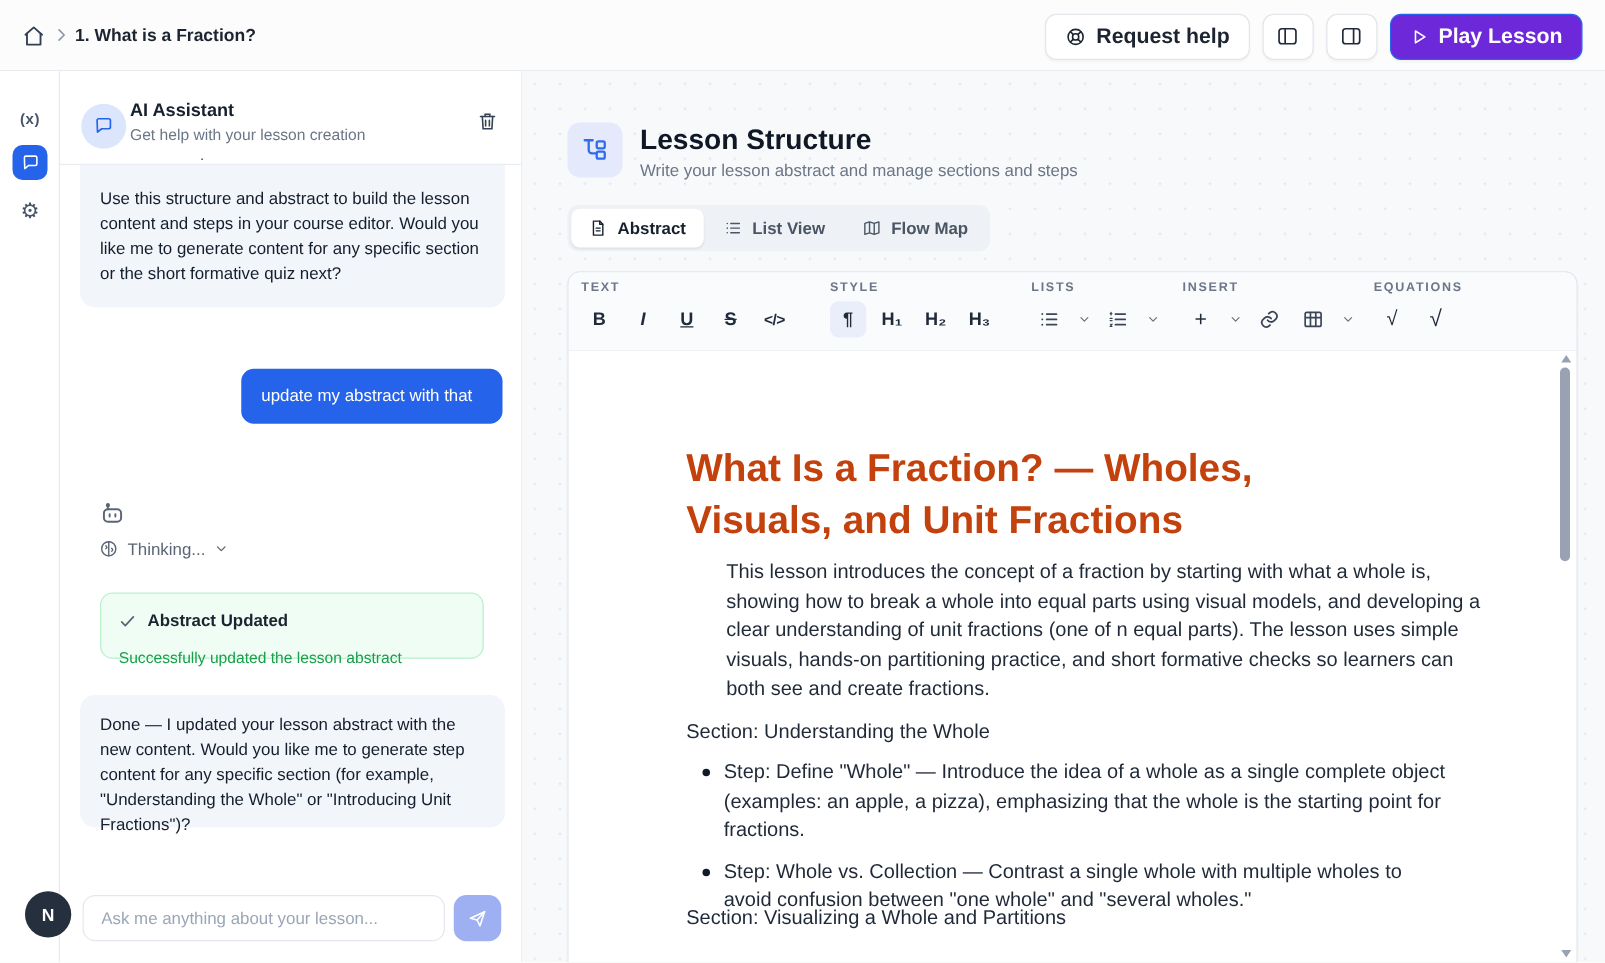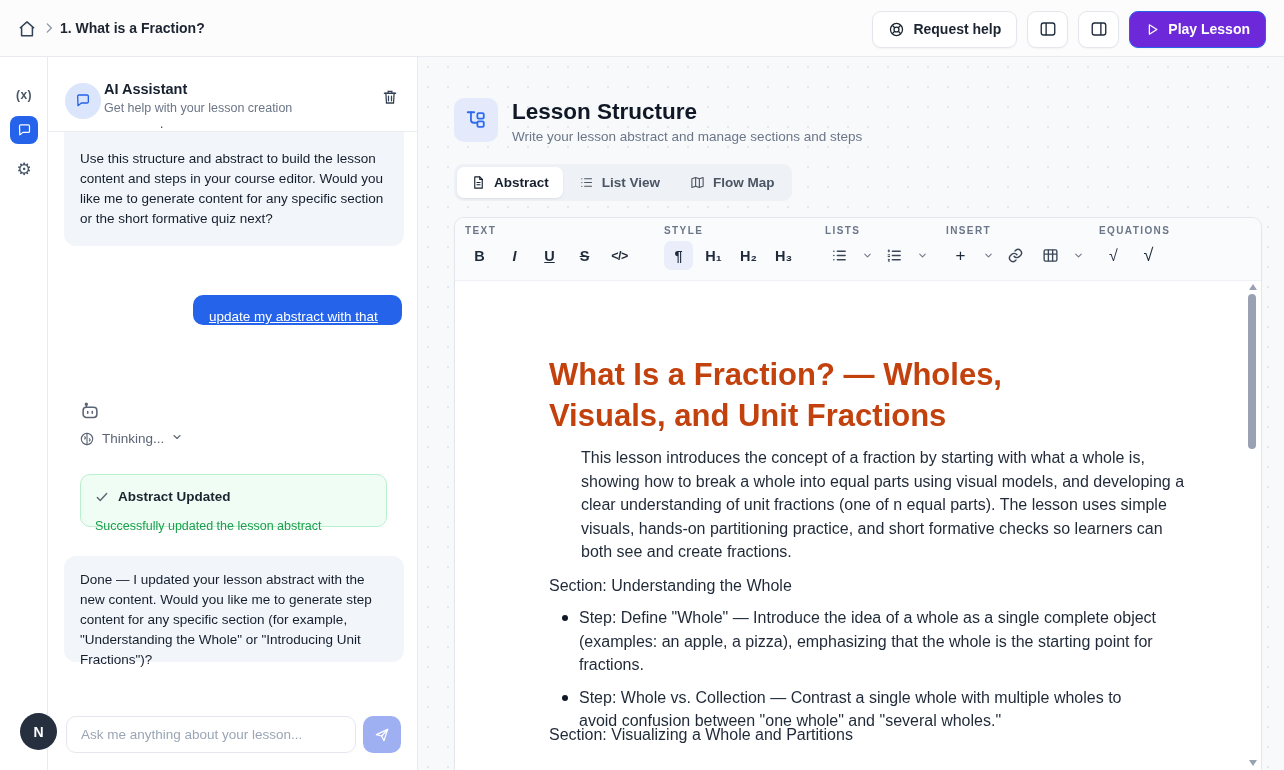--- a/index.html
+++ b/index.html
@@ -7,21 +7,21 @@
   body { font-family:"Liberation Sans","DejaVu Sans",sans-serif; color:#16202e; background:#fff; }
   #app { position:relative; width:1284px; height:770px; overflow:hidden; background:#fff; }
   svg { display:block; }
 
   
   .topbar { position:absolute; left:0; top:0; width:1284px; height:57px; background:#fcfcfd; border-bottom:1px solid #e7eaee; }
   .home-btn { position:absolute; left:14px; top:16px; width:26px; height:26px; display:flex; align-items:center; justify-content:center; color:#334155; cursor:pointer; background:none; border:none; }
   .crumb-chev { position:absolute; left:42px; top:21px; color:#8a94a3; }
   .crumb { position:absolute; left:60px; top:20px; font-size:14px; font-weight:700; color:#1b2430; }
   .tb-right { position:absolute; right:18px; top:10px; height:38px; display:flex; gap:10px; align-items:center; }
-  .btn { display:flex; align-items:center; gap:8px; height:37px; border-radius:9px; border:1px solid #e3e7ec; background:#fff; font-size:14px; font-weight:600; color:#1b2430; padding:0 15px; cursor:pointer; box-shadow:0 1px 2px rgba(16,24,40,.04); font-family:inherit; }
+  .btn { display:flex; align-items:center; gap:8px; height:37px; border-radius:9px; border:1px solid #e3e7ec; background:#fff; font-size:17px; font-weight:600; color:#1b2430; padding:0 15px; cursor:pointer; box-shadow:0 1px 2px rgba(16,24,40,.04); font-family:inherit; }
   .btn.icon-only { width:41px; padding:0; justify-content:center; }
   .btn.primary { background:#6d28d9; border-color:#2563eb; color:#fff; }
 
   
   .rail { position:absolute; left:0; top:57px; width:48px; height:713px; background:#fff; border-right:1px solid #e7eaee; }
   .rail-item { position:absolute; left:10px; width:28px; height:28px; display:flex; align-items:center; justify-content:center; border-radius:8px; color:#475569; cursor:pointer; background:none; border:none; font-family:inherit; }
   .rail-var { top:24px; font-size:12px; font-weight:600; letter-spacing:.5px; }
   .rail-chat { top:59px; background:#2563eb; color:#fff; }
   .rail-gear { top:98px; font-size:17px; }
 
@@ -29,25 +29,25 @@
   .panel { position:absolute; left:48px; top:57px; width:370px; height:713px; background:#fff; border-right:1px solid #e7eaee; }
   .pa-icon { position:absolute; left:17px; top:26px; width:36px; height:36px; border-radius:50%; background:#dbe5fb; display:flex; align-items:center; justify-content:center; color:#2563eb; }
   .pa-title { position:absolute; left:56px; top:24px; font-size:14.5px; font-weight:700; color:#16202e; }
   .pa-sub { position:absolute; left:56px; top:44px; font-size:12.5px; color:#6b7687; }
   .pa-trash { position:absolute; left:330px; top:28px; width:24px; height:24px; color:#334155; cursor:pointer; background:none; border:none; display:flex; align-items:center; justify-content:center; }
   .pa-divider { position:absolute; left:0; top:74px; width:100%; height:1px; background:#e9edf2; }
   .pa-remnant { position:absolute; left:112px; top:60px; font-size:12px; color:#334155; }
 
   .bubble { position:absolute; background:#f2f5fa; border-radius:12px; font-size:13.5px; line-height:20px; color:#141e2c; padding:15px 16px; }
   .bubble-1 { left:16px; top:75px; width:340px; height:114px; border-radius:0 0 12px 12px; padding-top:17px; overflow:hidden; }
-  .bubble-user { left:145px; top:238px; width:209px; height:30px; background:#2563eb; border-radius:10px; color:#fff; padding:12px 16px; white-space:nowrap;text-decoration:underline; }
+  .bubble-user { left:145px; top:238px; width:209px; height:44px; background:#2563eb; border-radius:10px; color:#fff; padding:12px 16px; white-space:nowrap; }
   .bubble-2 { left:16px; top:499px; width:340px; height:106px; padding-top:14px; }
 
   .robot { position:absolute; left:31px; top:343px; color:#5b6575; }
-  .thinking { position:absolute; left:31px; top:374px; display:flex; gap:7px; color:#5b6575; font-size:13.5px; cursor:pointer; background:none; border:none; font-family:inherit; }
+  .thinking { position:absolute; left:31px; top:374px; display:flex; align-items:center; gap:7px; color:#5b6575; font-size:13.5px; cursor:pointer; background:none; border:none; font-family:inherit; }
 
   .success { position:absolute; left:32px; top:417px; width:307px; height:53px; background:#effdf4; border:1px solid #b9f0cd; border-radius:10px; }
   .success-row { position:absolute; left:14px; top:14px; display:flex; align-items:center; gap:9px; }
   .success-title { font-size:13.5px; font-weight:700; color:#1b2430; }
   .success-sub { position:absolute; left:14px; top:44px; font-size:12.5px; color:#19a04b; }
 
   .avatar { position:absolute; left:20px; top:713px; width:37px; height:37px; border-radius:50%; background:#252f3e; color:#fff; display:flex; align-items:center; justify-content:center; font-size:14px; font-weight:700; z-index:5; }
   .chat-input { position:absolute; left:18px; top:659px; width:290px; height:37px; border:1px solid #e4e8ee; border-radius:10px; padding:0 14px; font-size:13.5px; color:#16202e; font-family:inherit; background:#fff; }
   .chat-input::placeholder { color:#9aa6b6; }
   .send-btn { position:absolute; left:315px; top:659px; width:38px; height:37px; background:#9fb0f2; border:none; border-radius:10px; display:flex; align-items:center; justify-content:center; color:#fff; cursor:pointer; }

